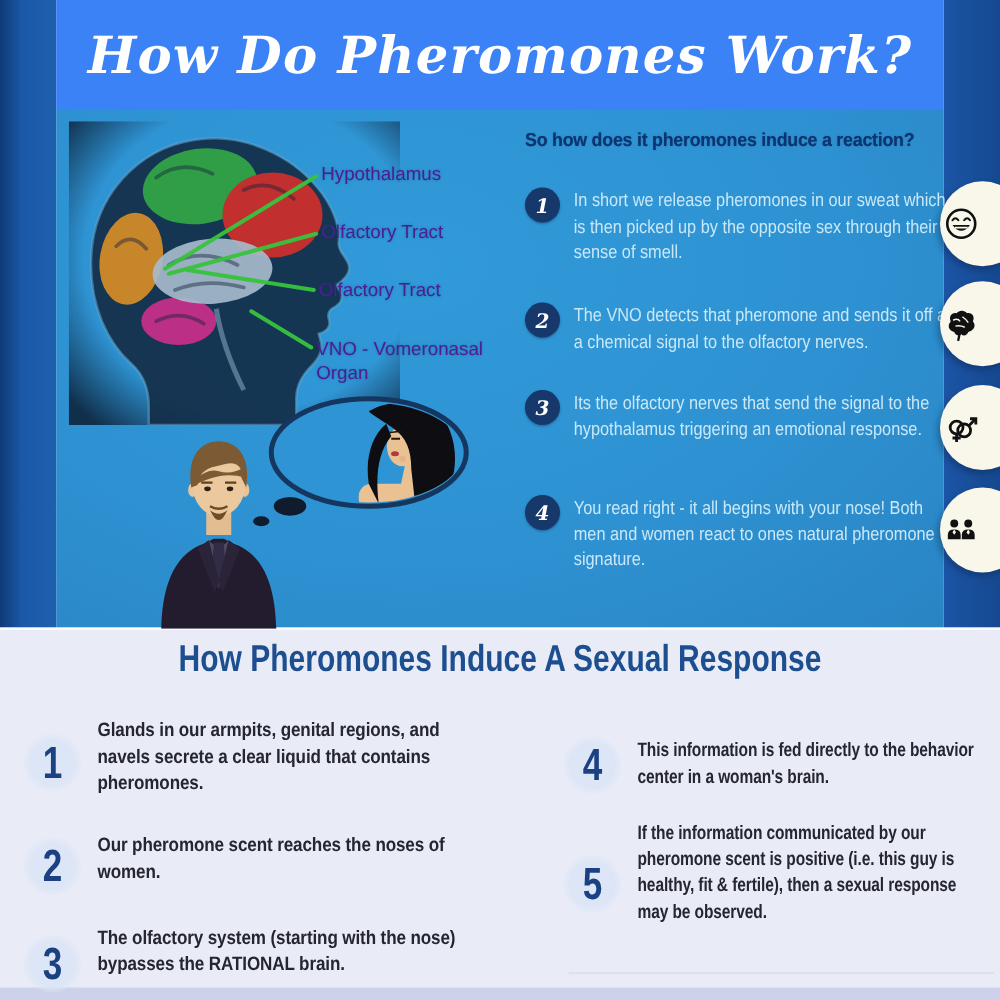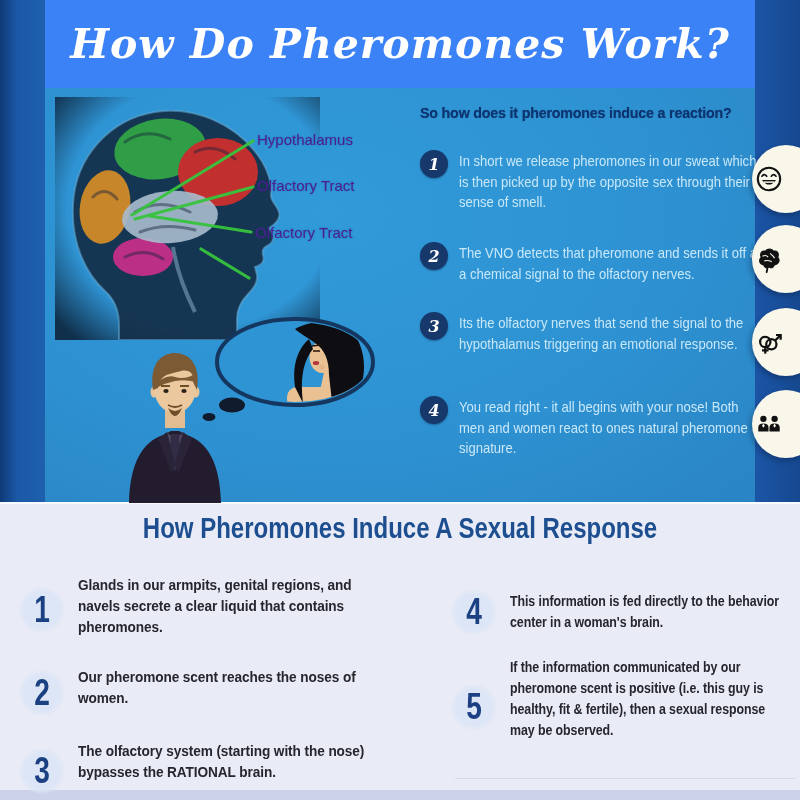--- a/index.html
+++ b/index.html
@@ -121,20 +121,21 @@
       <line x1="208" y1="46" x2="87" y2="120"></line>
       <line x1="208" y1="92" x2="90" y2="124"></line>
       <line x1="206" y1="137" x2="105" y2="121"></line>
       <line x1="204" y1="183" x2="156" y2="154"></line>
     </g>
   </svg>
 
   <div class="abs brain-label" style="left:257px; top:131px;">Hypothalamus</div>
   <div class="abs brain-label" style="left:257px; top:177px;">Olfactory Tract</div>
   <div class="abs brain-label" style="left:255px; top:224px;">Olfactory Tract</div>
+  <div class="abs brain-label" style="left:253px; top:271px; width:135px;">VNO - Vomeronasal Organ</div>
 
   <div class="abs reaction-heading">So how does it pheromones induce a reaction?</div>
 
   <div class="abs r-item" style="left:420px; top:150px;">
     <div class="r-badge">1</div>
     <div class="r-text">In short we release pheromones in our sweat which is then picked up by the opposite sex through their sense of smell.</div>
   </div>
   <div class="abs r-item" style="left:420px; top:242px;">
     <div class="r-badge">2</div>
     <div class="r-text">The VNO detects that pheromone and sends it off as a chemical signal to the olfactory nerves.</div>

